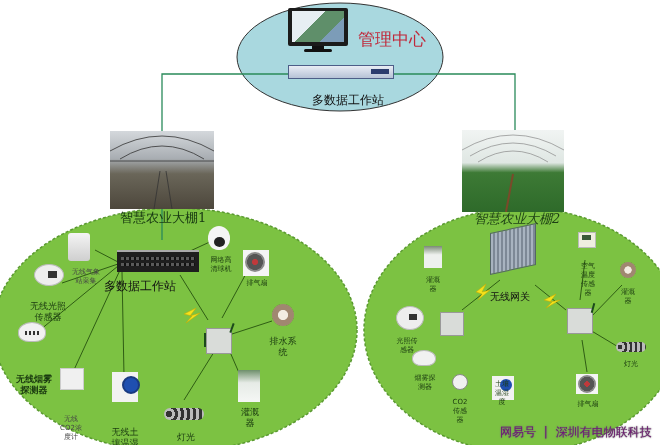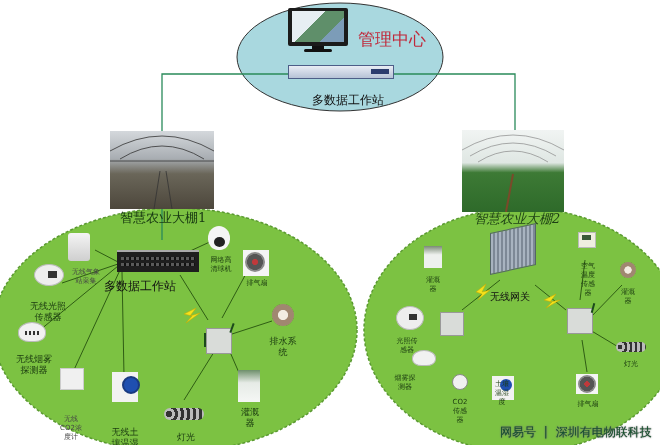--- a/index.html
+++ b/index.html
@@ -91,21 +91,21 @@
 
 <div class="dev" style="left:34px;top:264px;width:28px;height:20px;background:#eeeeee;border-radius:50%;border:1px solid #bbb;">
   <div style="position:absolute;left:13px;top:6px;width:9px;height:7px;background:#333;"></div>
 </div>
 <div class="lbl" style="left:28px;top:301px;width:40px;white-space:pre;">无线光照
 传感器</div>
 
 <div class="dev" style="left:18px;top:322px;width:26px;height:18px;background:#f1f1f1;border-radius:50% 50% 40% 40%;border:1px solid #bbb;">
   <div style="position:absolute;left:6px;top:8px;width:14px;height:4px;background:repeating-linear-gradient(90deg,#333 0 2px,#eee 2px 4px);"></div>
 </div>
-<div class="lbl" style="left:14px;top:354px;width:40px;white-space:pre;">无线烟雾
+<div class="lbl" style="left:14px;top:374px;width:40px;white-space:pre;font-weight:bold;">无线烟雾
 探测器</div>
 
 <div class="dev" style="left:60px;top:368px;width:22px;height:20px;background:#f0f0f0;border:1px solid #ccc;"></div>
 <div class="lbl sm" style="left:58px;top:390px;width:26px;white-space:pre;margin-top:25px;">无线
 CO2浓
 度计</div>
 
 <div class="dev" style="left:112px;top:372px;width:26px;height:30px;background:#f2f2f2;">
   <div style="position:absolute;left:10px;top:4px;width:14px;height:14px;border-radius:50%;background:#1f4fb0;border:2px solid #1a3a80;"></div>
 </div>
@@ -159,21 +159,21 @@
 <div class="lbl sm" style="left:422px;top:276px;width:22px;white-space:pre;color:#1a3a10;">灌溉
 器</div>
 
 <div class="dev" style="left:396px;top:306px;width:26px;height:22px;background:#eeeeee;border-radius:50%;border:1px solid #bbb;">
   <div style="position:absolute;left:12px;top:7px;width:8px;height:6px;background:#333;"></div>
 </div>
 <div class="lbl sm" style="left:392px;top:337px;width:30px;white-space:pre;color:#1a3a10;">光照传
 感器</div>
 
 <div class="dev" style="left:412px;top:350px;width:22px;height:14px;background:#f1f1f1;border-radius:50% 50% 40% 40%;border:1px solid #bbb;"></div>
-<div class="lbl sm" style="left:390px;top:374px;width:30px;white-space:pre;color:#1a3a10;">烟雾探
+<div class="lbl sm" style="left:410px;top:374px;width:30px;white-space:pre;color:#1a3a10;">烟雾探
 测器</div>
 
 <div class="dev" style="left:440px;top:312px;width:22px;height:22px;background:#d9dcd9;border:1px solid #999;"></div>
 
 <div class="dev" style="left:452px;top:374px;width:14px;height:14px;border-radius:50%;background:#f0f0f0;border:1px solid #888;"></div>
 <div class="lbl sm" style="left:450px;top:398px;width:20px;white-space:pre;color:#1a3a10;">CO2
 传感
 器</div>
 
 <div class="dev" style="left:492px;top:376px;width:22px;height:24px;background:#f2f2f2;">
@@ -200,17 +200,17 @@
 </div>
 
 <div class="dev" style="left:616px;top:342px;width:30px;height:10px;background:repeating-radial-gradient(circle at 4px 5px,#333 0 2.5px,#bbb 2.5px 5px);border-radius:5px;"></div>
 <div class="lbl sm" style="left:620px;top:360px;width:22px;color:#1a3a10;">灯光</div>
 
 <div class="dev" style="left:576px;top:374px;width:22px;height:20px;background:#f5f5f5;">
   <div style="position:absolute;left:2px;top:1px;width:18px;height:18px;border-radius:50%;background:radial-gradient(#c0393b 0 20%,#555 22% 55%,#8a8a8a 57%);"></div>
 </div>
 <div class="lbl sm" style="left:574px;top:400px;width:28px;color:#1a3a10;">排气扇</div>
 
-<div class="abs" style="left:500px;top:424px;font-size:12px;color:#14532d;white-space:nowrap;text-shadow:0 0 2px #777,0 0 1px #555;">
+<div class="abs" style="left:500px;top:424px;font-size:12px;color:#701a75;white-space:nowrap;text-shadow:0 0 2px #777,0 0 1px #555;">
   <span>网易号</span>
   <span style="margin:0 4px;">|</span>
   <span>深圳有电物联科技</span>
 </div>
 
 </body></html>

